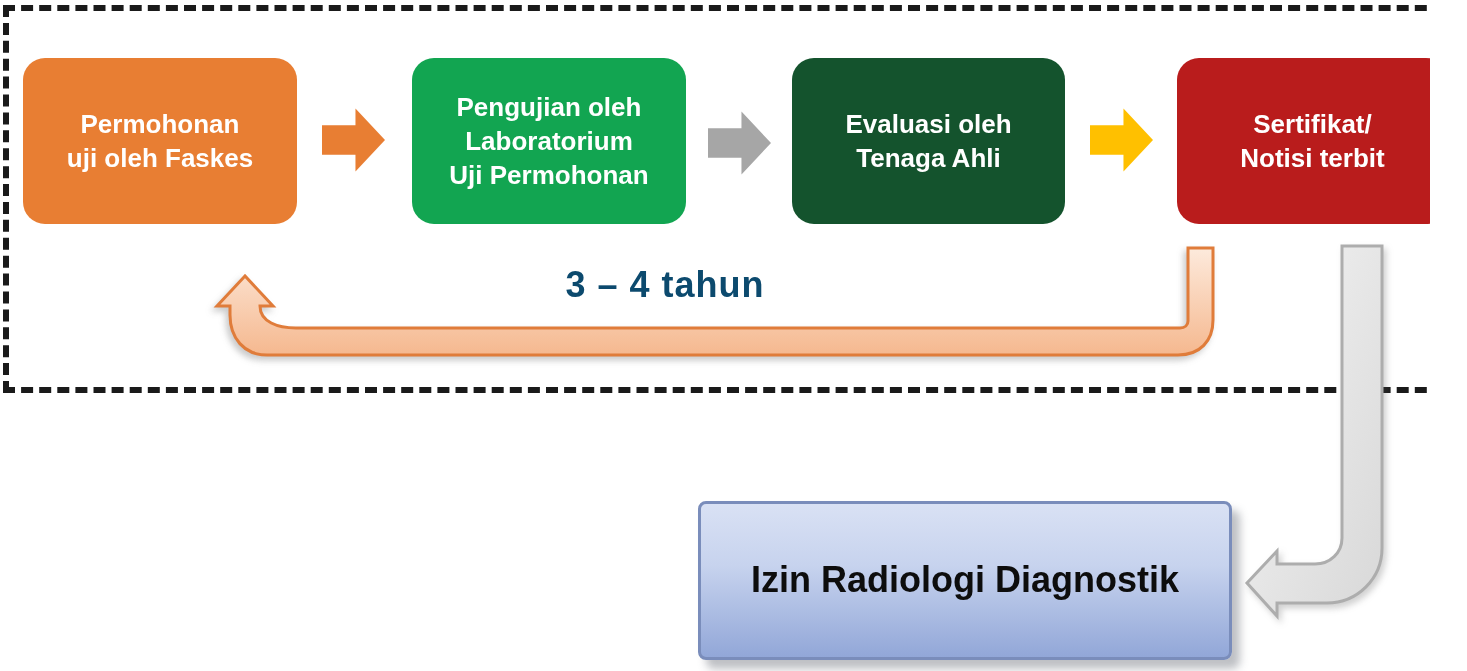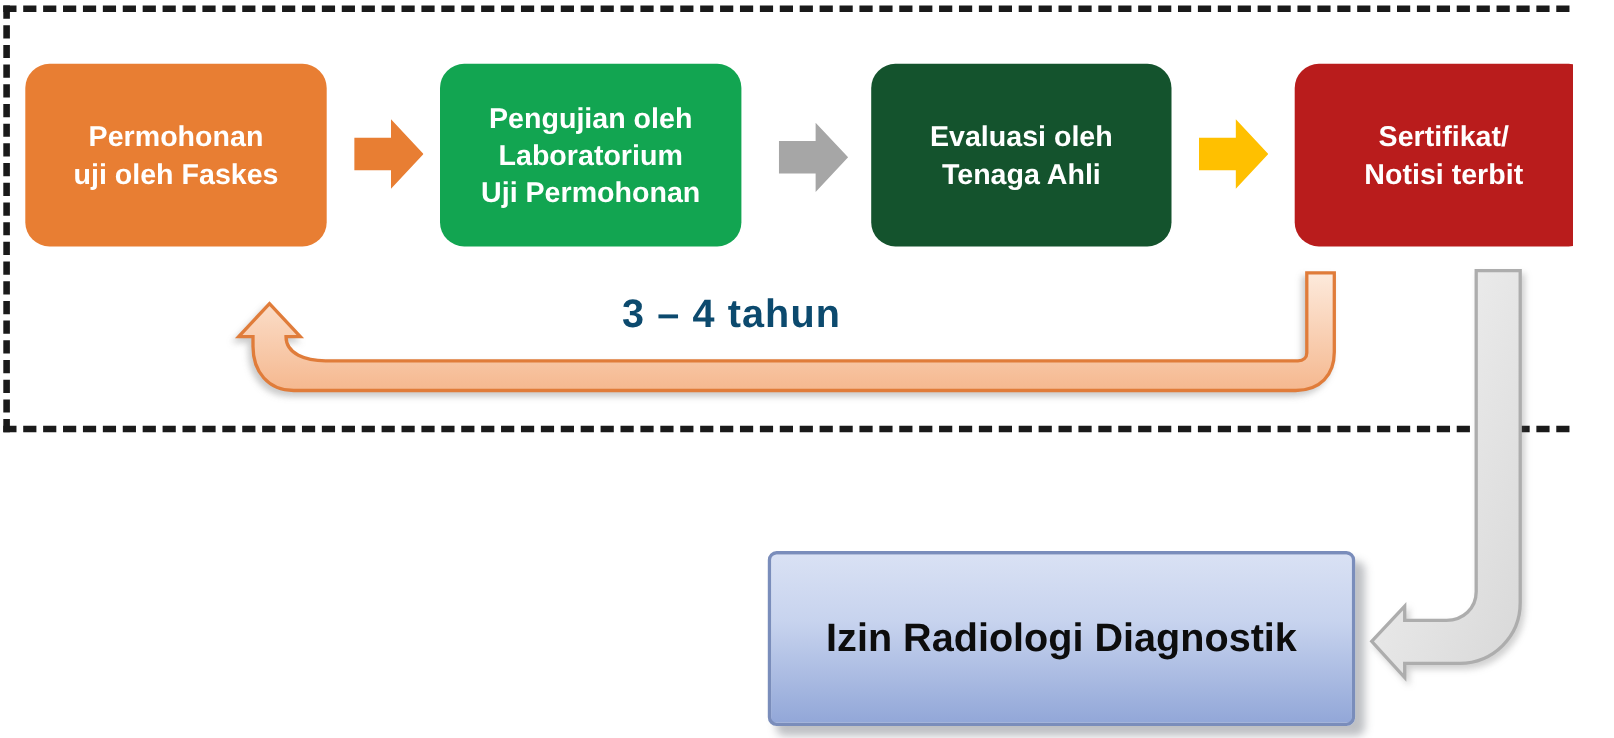--- a/index.html
+++ b/index.html
@@ -10,21 +10,21 @@
   .cycle-frame{
     position:absolute;left:3px;top:5px;width:1460px;height:388px;
     box-sizing:border-box;border:6px dashed #1a1a1a;
   }
   .step-box{
     position:absolute;top:58px;height:166px;border-radius:22px;
     display:flex;flex-direction:column;justify-content:center;align-items:center;
     color:#ffffff;font-weight:bold;font-size:26px;line-height:1.32;text-align:center;
   }
   .step-1{left:23px;width:274px;}
-  .step-2{left:400px;width:274px;}
+  .step-2{left:412px;width:274px;}
   .step-3{left:792px;width:273px;}
   .step-4{left:1177px;width:271px;}
   .fwd-arrow{position:absolute;width:63px;height:76px;}
   .fwd-1{left:322px;top:102px;}
   .fwd-2{left:708px;top:105px;}
   .fwd-3{left:1090px;top:102px;}
   .overlay-svg{position:absolute;left:0;top:0;width:1467px;height:671px;pointer-events:none;}
   .return-arrow-path{filter:drop-shadow(-3px 4px 3px rgba(80,80,80,0.30));}
   .gray-elbow-path{filter:drop-shadow(3px 4px 3px rgba(90,90,90,0.28));}
   .cycle-label{

